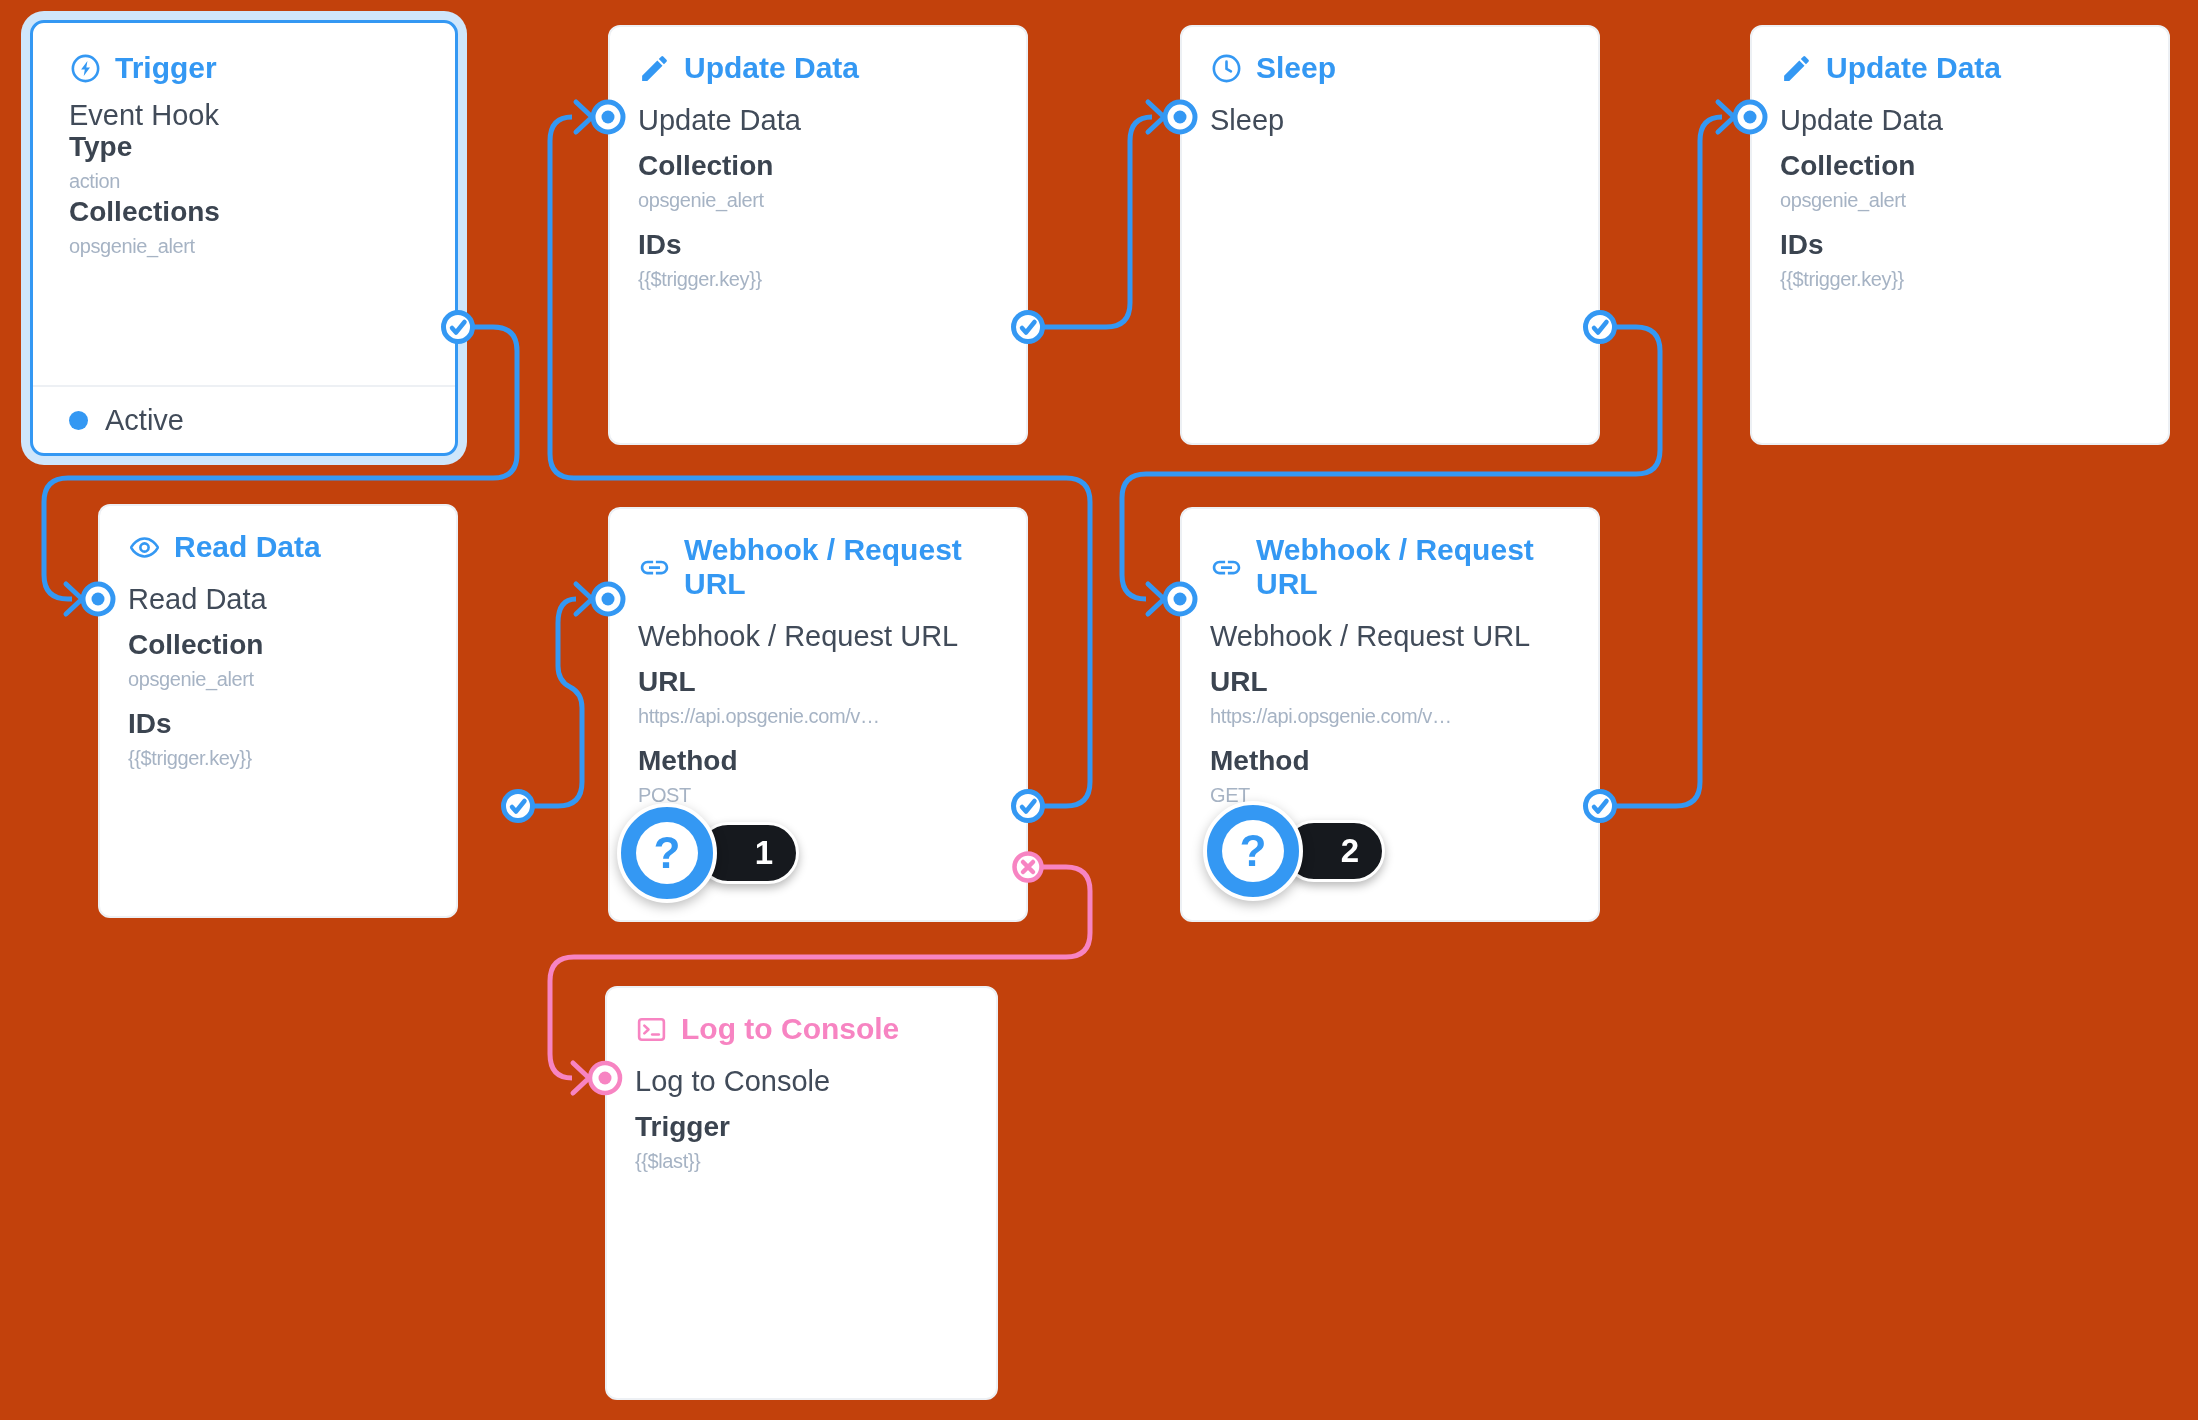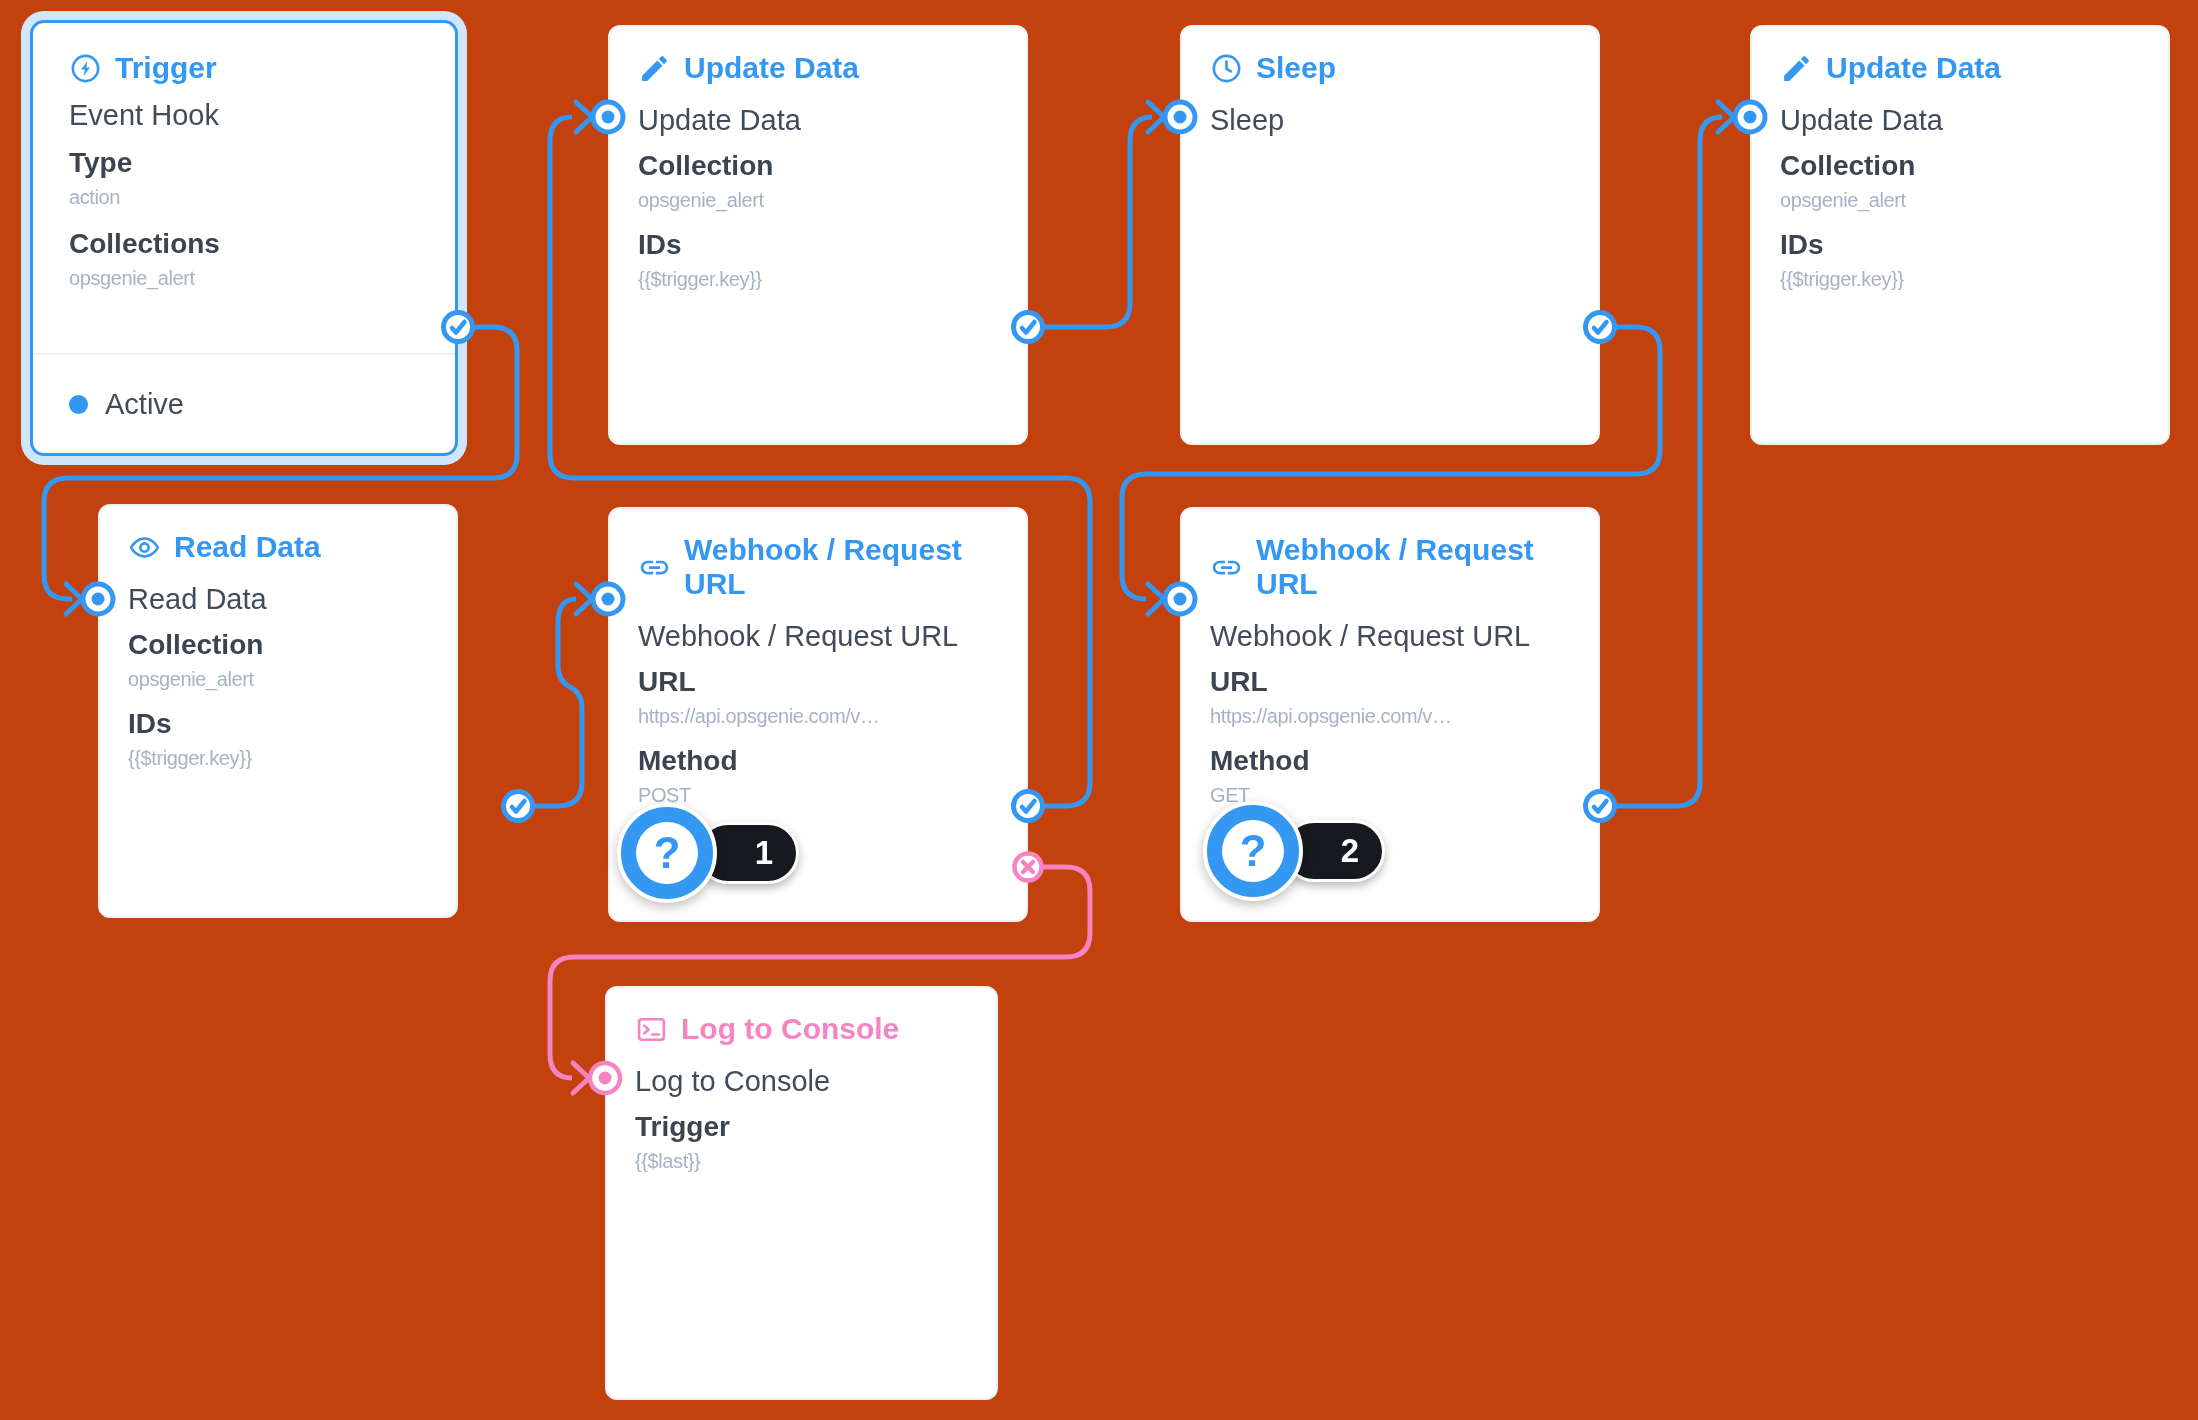--- a/index.html
+++ b/index.html
@@ -16,26 +16,26 @@
         box-shadow:0 0 0 9px var(--selection);}
   .card-title{display:flex;align-items:center;gap:13px;margin:24px 28px 0;
         font-size:30px;font-weight:700;color:var(--primary);}
   .card.trigger .card-title{margin:28px 36px 0;}
   .card.logcard .card-title{color:var(--pink);}
   .t-icon{display:inline-flex;}
   .t-icon svg{width:33px;height:33px;display:block;}
   .op-name{margin:20px 28px 0;font-size:29px;color:var(--text);line-height:30px;}
   .sub-name{margin:16px 36px 0;font-size:29px;color:var(--text);line-height:29px;}
   .field{margin:16px 28px 0;}
-  .card.trigger .field{margin:18px 36px 0;}
+  .card.trigger .field{margin:2px 36px 0;}
   .f-label{font-size:28px;font-weight:700;color:var(--label);line-height:30px;}
   .f-value{margin-top:5px;font-size:20px;letter-spacing:-0.4px;color:var(--value);
         font-family:Liberation Sans, sans-serif;line-height:28px;white-space:nowrap;overflow:hidden;}
   .t-footer{position:absolute;left:0;right:0;bottom:0;height:66px;border-top:2px solid var(--card_border);
-        display:flex;align-items:center;gap:17px;padding:16px 36px;}
+        display:flex;align-items:center;gap:17px;padding:0 36px;}
   .status-dot{width:19px;height:19px;border-radius:50%;background:var(--primary);}
   .t-footer span{font-size:29px;color:var(--text);}
   
   svg.wires{position:absolute;left:0;top:0;z-index:20;pointer-events:none;}
   .e{fill:none;stroke:var(--primary);stroke-width:5;}
   .e.pink{stroke:var(--pink);}
   .ch{fill:none;stroke:var(--primary);stroke-width:5;stroke-linecap:round;stroke-linejoin:round;}
   .ch.pink{stroke:var(--pink);}
   .node{pointer-events:auto;}
   .nc{fill:#fff;stroke:var(--primary);stroke-width:5;}

